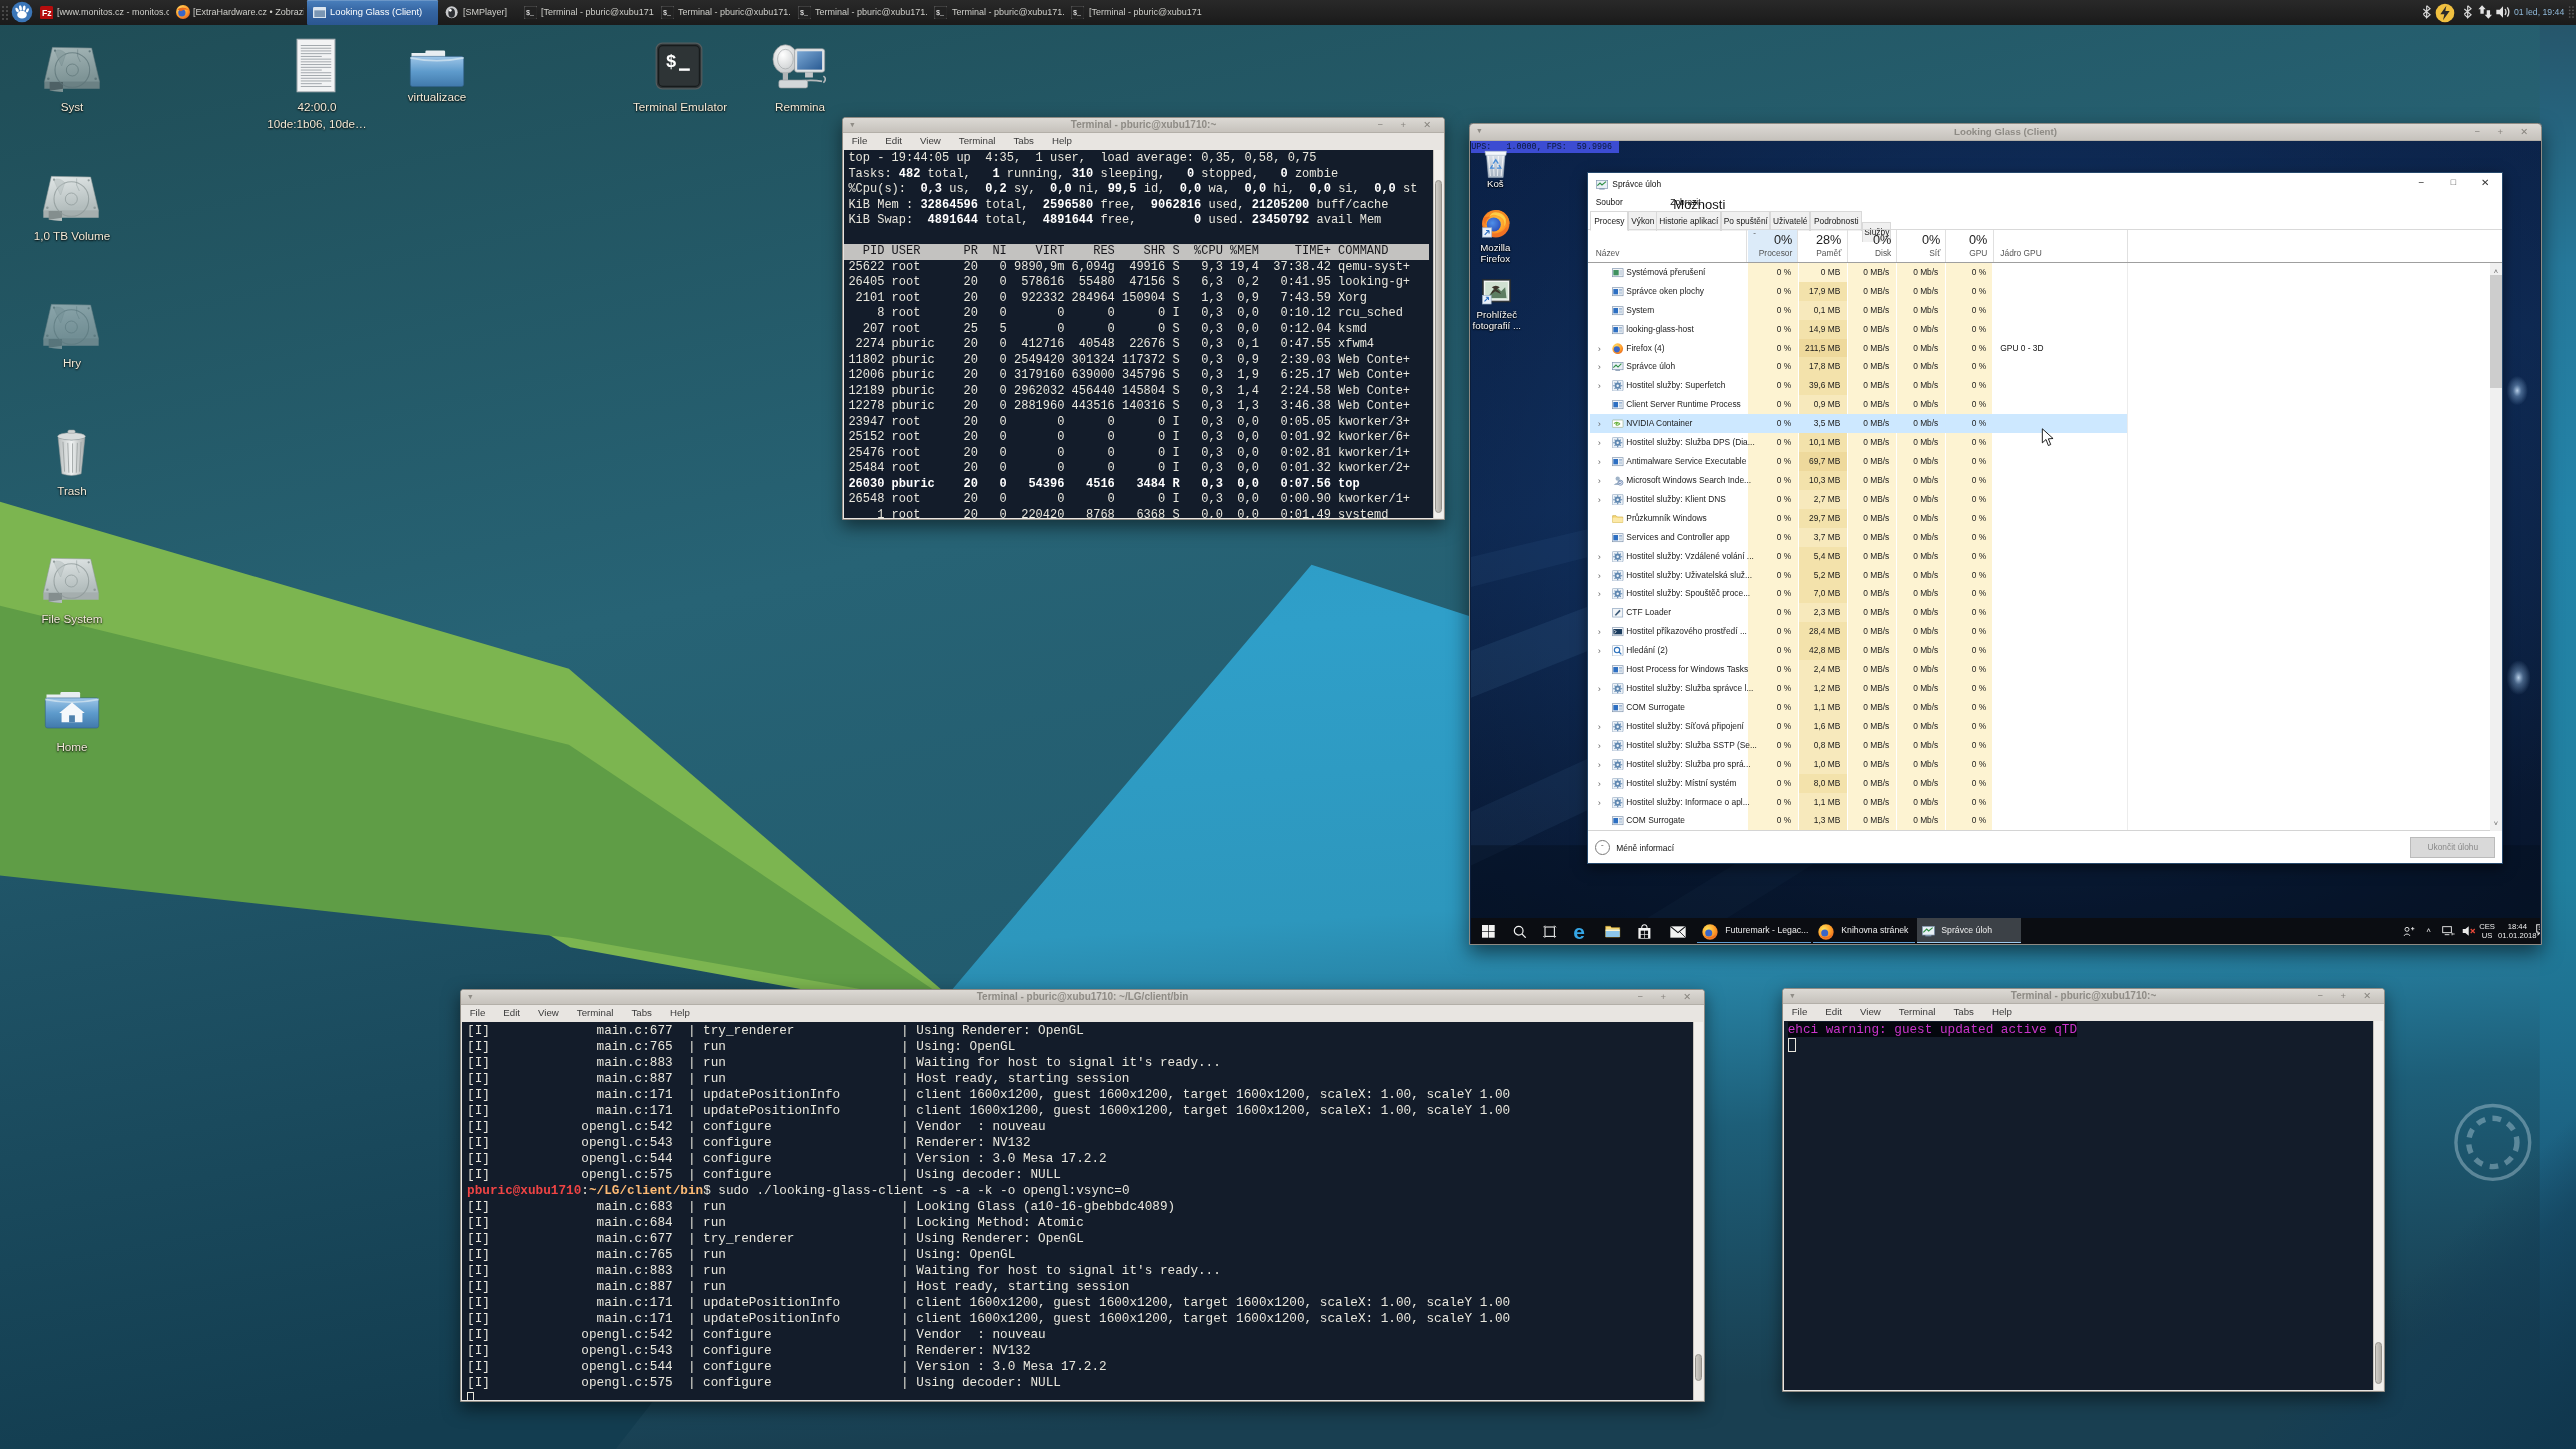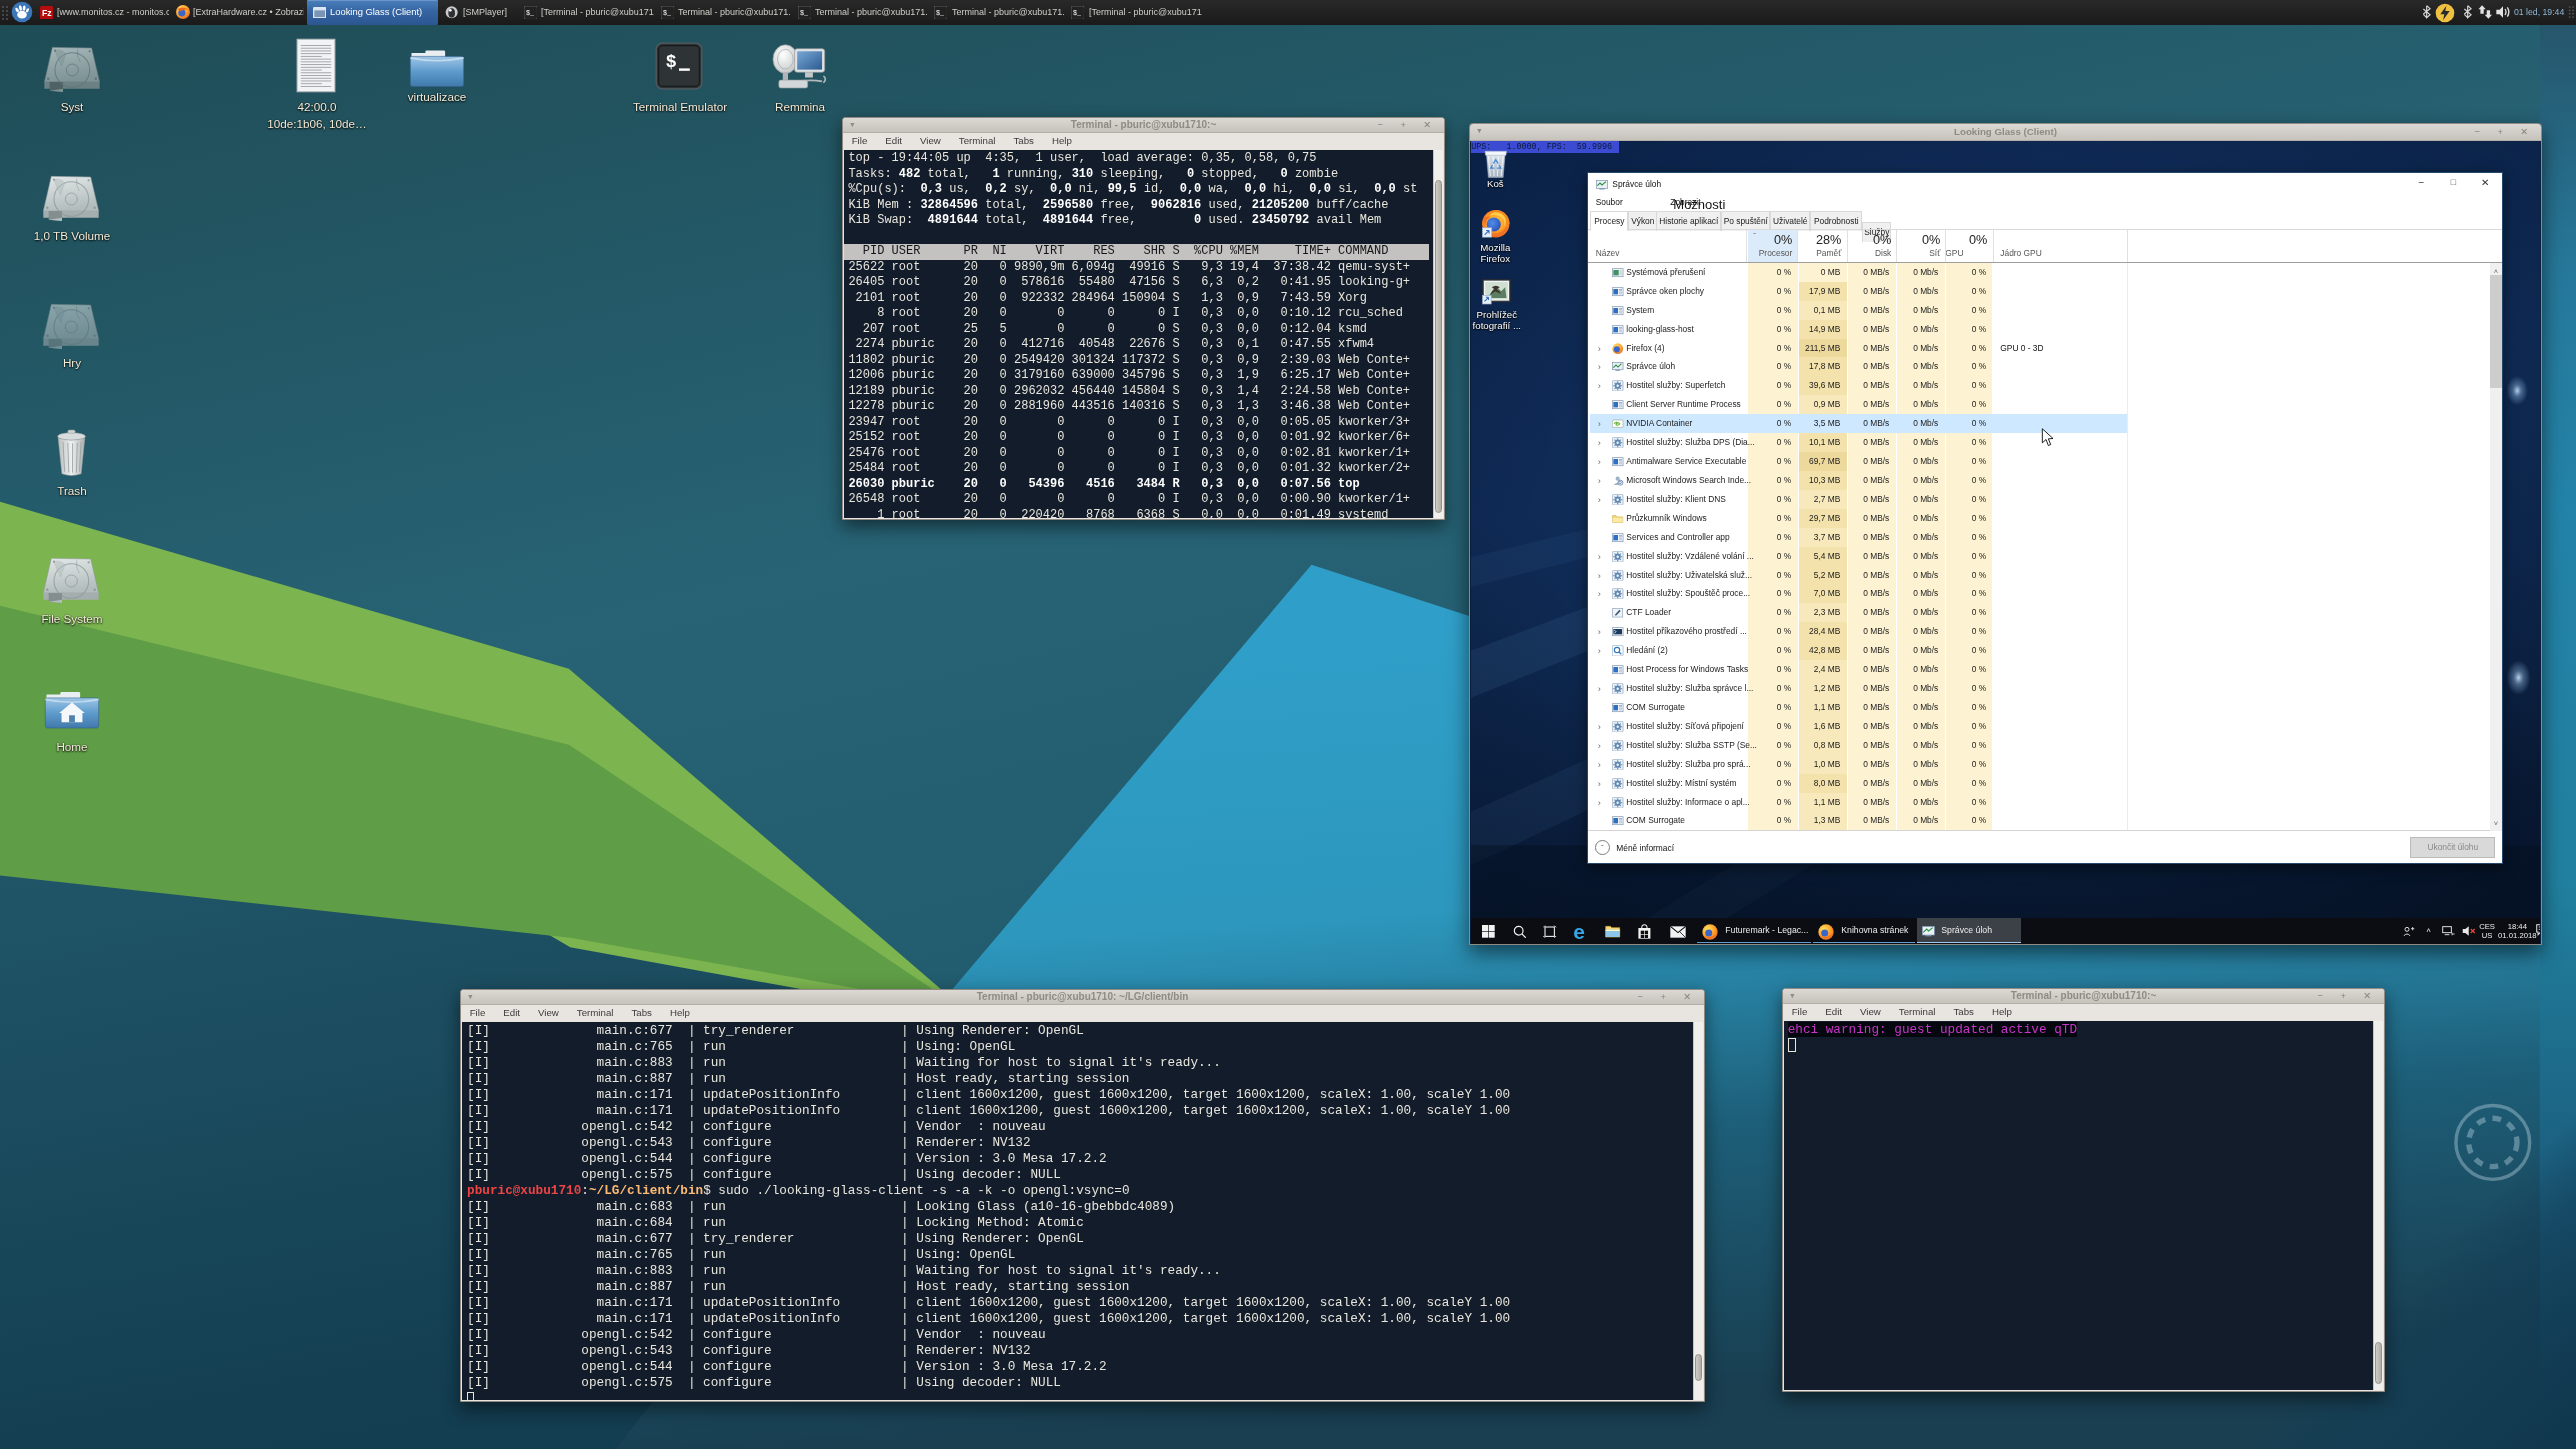--- a/index.html
+++ b/index.html
@@ -529,21 +529,21 @@
         <div class="abs" style="left:160px;top:57px;width:50px;height:32px;background:#dcebf9;"></div>
         <div class="abs" style="left:160px;top:60px;width:44px;text-align:right;font-size:12.7px;color:#222;">0%</div>
         <div class="abs" style="left:160px;top:75px;width:44px;text-align:right;font-size:8.4px;color:#555;">Procesor</div>
         <div class="abs" style="left:209px;top:60px;width:44px;text-align:right;font-size:12.7px;color:#222;">28%</div>
         <div class="abs" style="left:209px;top:75px;width:44px;text-align:right;font-size:8.4px;color:#555;">Paměť</div>
         <div class="abs" style="left:259px;top:60px;width:44px;text-align:right;font-size:12.7px;color:#222;">0%</div>
         <div class="abs" style="left:259px;top:75px;width:44px;text-align:right;font-size:8.4px;color:#555;">Disk</div>
         <div class="abs" style="left:308px;top:60px;width:44px;text-align:right;font-size:12.7px;color:#222;">0%</div>
         <div class="abs" style="left:308px;top:75px;width:44px;text-align:right;font-size:8.4px;color:#555;">Síť</div>
         <div class="abs" style="left:357px;top:60px;width:42px;text-align:right;font-size:12.7px;color:#222;">0%</div>
-        <div class="abs" style="left:357px;top:75px;width:42px;font-size:8.4px;color:#555;">GPU</div>
+        <div class="abs" style="left:357px;top:75px;width:42px;text-align:right;font-size:8.4px;color:#555;">GPU</div>
         <div class="abs" style="left:165px;top:58px;font-size:8px;color:#555;">ˇ</div>
         <div class="abs" style="left:7.4px;top:75px;font-size:8.4px;color:#555;">Název</div>
         <div class="abs" style="left:412px;top:75px;font-size:8.4px;color:#555;">Jádro GPU</div>
         <div class="abs" style="left:0;top:89px;width:914px;height:0.7px;background:#9f9f9f;"></div>
         <div class="abs" style="left:158px;top:57px;width:0.7px;height:32px;background:#e0e0e0;"></div>
         <div class="abs" style="left:209px;top:57px;width:0.7px;height:32px;background:#e0e0e0;"></div>
         <div class="abs" style="left:259px;top:57px;width:0.7px;height:32px;background:#e0e0e0;"></div>
         <div class="abs" style="left:308px;top:57px;width:0.7px;height:32px;background:#e0e0e0;"></div>
         <div class="abs" style="left:357px;top:57px;width:0.7px;height:32px;background:#e0e0e0;"></div>
         <div class="abs" style="left:405px;top:57px;width:0.7px;height:32px;background:#e0e0e0;"></div>

